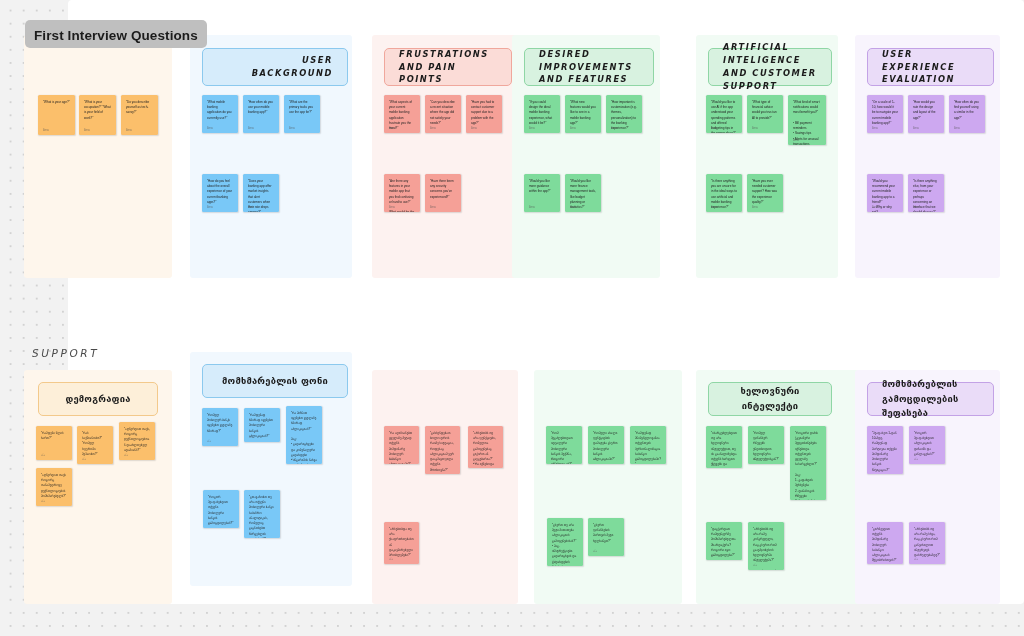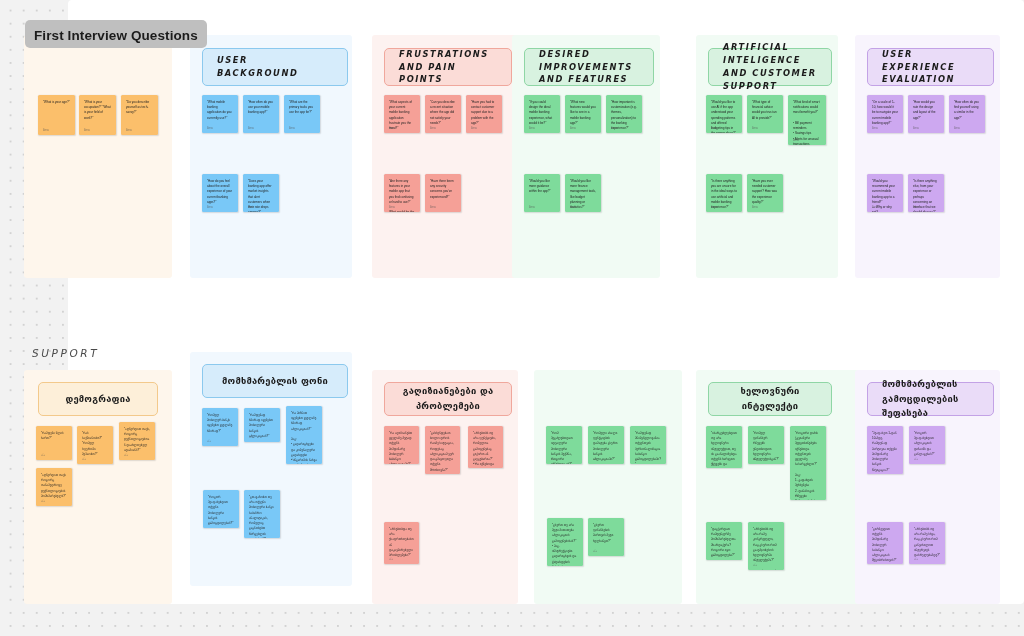--- a/index.html
+++ b/index.html
@@ -145,21 +145,21 @@
       <div class="note-body">"What is your occupation?" "What is your field of work?"</div>
       <div class="note-author">Anna</div>
     </div>
     <div class="note dotted" style="left:97px; top:60px; width:37px; height:40px; background:#FBBF6B;">
       <div class="note-body">"Do you describe yourself as tech-savvy?"</div>
       <div class="note-author">Anna</div>
     </div>
   </div>
 
   <div class="column" style="left:190px; top:35px; width:162px; height:243px; background:#F1F8FE;">
-    <div class="col-header" style="left:12px; top:13px; width:146px; height:38px; background:#D6ECFB; border-color:#8BC9EE;">
+    <div class="col-header" style="left:12px; top:13px; width:146px; height:38px; background:#D6ECFB; border-color:#8BC9EE;text-align:right;">
       <span class="col-header-text">USER BACKGROUND</span>
     </div>
     <div class="note dotted" style="left:12px; top:60px; width:36px; height:38px; background:#79C8F7;">
       <div class="note-body">"What mobile banking application do you currently use?"</div>
       <div class="note-author">Anna</div>
     </div>
     <div class="note dotted" style="left:53px; top:60px; width:36px; height:38px; background:#79C8F7;">
       <div class="note-body">"How often do you use your mobile banking app?"</div>
       <div class="note-author">Anna</div>
     </div>
@@ -338,23 +338,20 @@
       <div class="note-body">"როგორ შეაფასებდით თქვენი მობილური ბანკის გამოცდილებას?"</div>
       <div class="note-author">ანა</div>
     </div>
     <div class="note dotted" style="left:54px; top:138px; width:36px; height:48px; background:#79C8F7;">
       <div class="note-body">"გთავაზობთ თუ არა თქვენი მობილური ბანკი საბაზრო ანალიტიკას, რომელიც გაცნობებთ სარგებლის კლებისას?"</div>
       <div class="note-author">ანა</div>
     </div>
   </div>
 
   <div class="column" style="left:372px; top:370px; width:146px; height:234px; background:#FDF2F0;">
-    <div class="col-header ka centered" style="left:12px; top:12px; width:128px; height:34px; background:#FBDCD7; border-color:#F0A79C;">
-      <span class="col-header-text">გაღიზიანებები და პრობლემები</span>
-    </div>
     <div class="note dotted" style="left:12px; top:56px; width:35px; height:38px; background:#F5A097;">
       <div class="note-body">"რა აღიზიანებთ ყველაზე მეტად თქვენს მიმდინარე მობილურ საბანკო აპლიკაციაში?"</div>
       <div class="note-author">ანა</div>
     </div>
     <div class="note dotted" style="left:53px; top:56px; width:35px; height:48px; background:#F5A097;">
       <div class="note-body">"გახსენდებათ ბოლო დროს რაიმე სიტუაცია, როდესაც აპლიკაციამ ვერ დააკმაყოფილა თქვენი მოთხოვნა?"
 
 დაგჭირდათ კი კონტაქტი მომხმარებელთა მხარდაჭერასთან?</div>
       <div class="note-author">ანა</div>
     </div>

